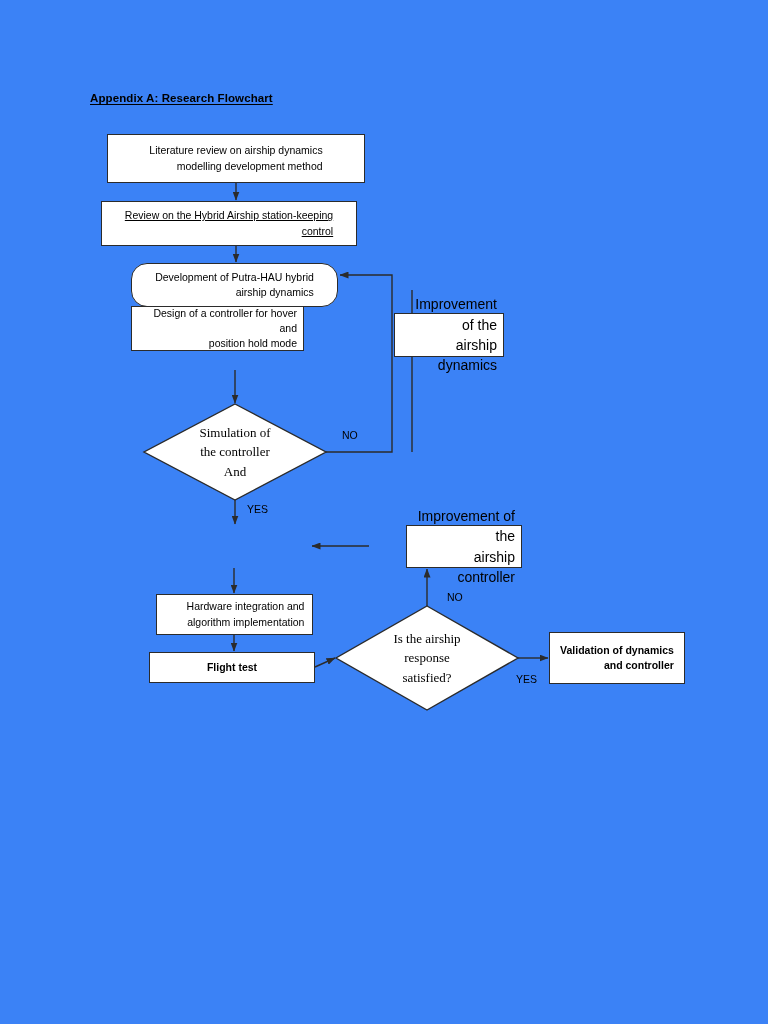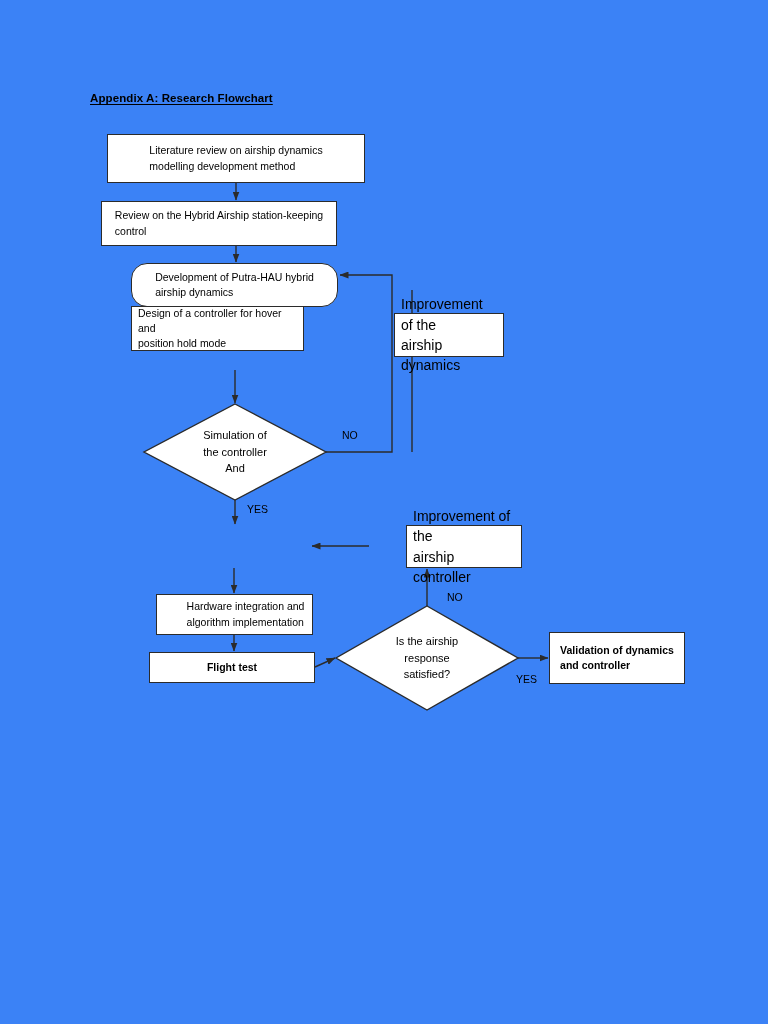--- a/index.html
+++ b/index.html
@@ -38,21 +38,21 @@
     height: 1024px;
   }
   .node-box {
     position: absolute;
     box-sizing: border-box;
     border: 1px solid #2b2b2b;
     background: #ffffff;
     display: flex;
     align-items: center;
     justify-content: center;
-    text-align: left;
+    text-align: right;
     font-size: 10.5px;
     line-height: 1.45;
     padding: 2px 6px;
     color: #000000;
   }
   .node-box.small-text {
     font-size: 14px;
     line-height: 1.45;
     margin-left: 37px;
   }
@@ -66,24 +66,25 @@
   .diamond-label {
     position: absolute;
     left: 0;
     top: 0;
     width: 100%;
     height: 100%;
     display: flex;
     align-items: center;
     justify-content: center;
     text-align: center;
-    font-size: 11px;
+    font-size: 13px;
     line-height: 1.5;
     white-space: pre-line;
     pointer-events: none;
+    font-family: Liberation Serif, serif;
   }
   .edge-label {
     position: absolute;
     font-size: 10.5px;
     color: #000000;
     white-space: nowrap;
   }
 </style>
 </head>
 <body>
@@ -131,21 +132,21 @@
       <polygon points="235,404 326,452 235,500 144,452" fill="#ffffff"></polygon>
       <polygon points="427,606 518,658 427,710 336,658" fill="#ffffff"></polygon>
     </g>
   </svg>
 
   <div class="node-box" style="left:107px; top:134px; width:258px; height:49px;">
     <span class="label-lines">Literature review on airship dynamics
 modelling development method</span>
   </div>
 
-  <div class="node-box" style="left:101px; top:201px; width:236px; height:45px;">
+  <div class="node-box" style="left:101px; top:201px; width:256px; height:45px;text-decoration:underline;">
     <span class="label-lines">Review on the Hybrid Airship station-keeping
 control</span>
   </div>
 
   <div class="node-box" style="left:131px; top:263px; width:207px; height:44px;border-radius:16px;">
     <span class="label-lines">Development of Putra-HAU hybrid
 airship dynamics</span>
   </div>
 
   <div class="node-box" style="left:131px; top:306px; width:173px; height:45px;">

